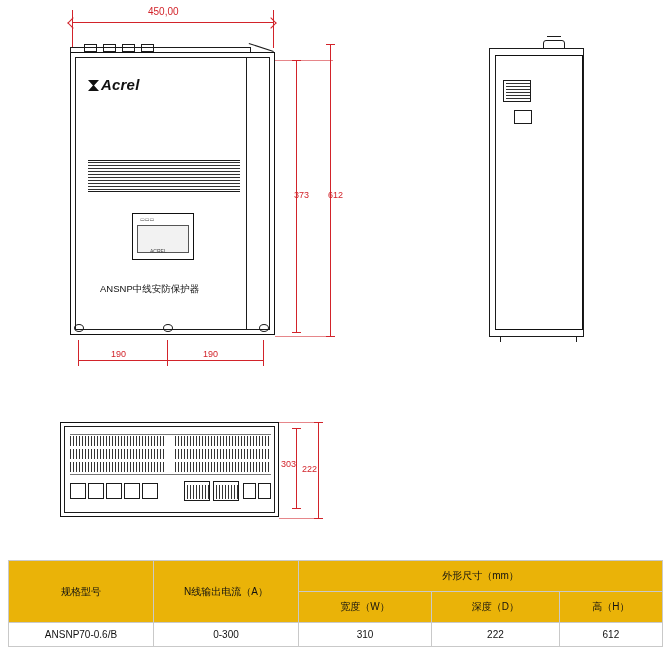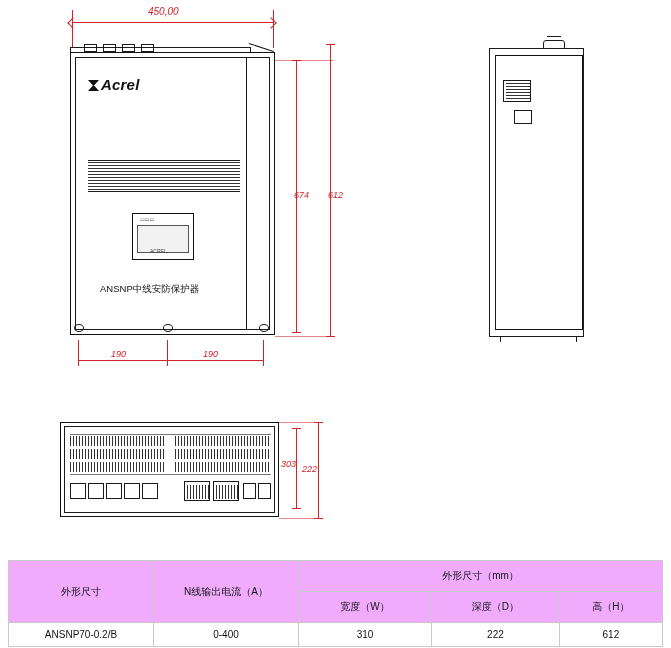--- a/index.html
+++ b/index.html
@@ -9,21 +9,21 @@
     font-family:"Liberation Sans", sans-serif;
     color:#111;
     position:relative;
     overflow:hidden;
   }
   .canvas{position:relative;width:671px;height:648px;}
 
   
   .ln{position:absolute;background:#d2232a;}         
   .bl{position:absolute;background:#1b1b1b;}         
-  .dim-txt{position:absolute;font-size:9px;color:#d2232a;white-space:nowrap;font-style:italic;}
+  .dim-txt{position:absolute;font-size:9px;color:#d2232a;white-space:nowrap;}
 
   .box{position:absolute;border:1px solid #1b1b1b;box-sizing:border-box;}
   .box2{position:absolute;border:1.4px solid #111;box-sizing:border-box;}
 
   .brand{position:absolute;left:28px;top:38px;font-size:15px;font-weight:bold;color:#111;letter-spacing:.2px;font-style:italic;}
   .brand .mark{display:inline-block;width:11px;height:11px;background:#111;
     clip-path:polygon(0 0,100% 0,55% 50%,100% 100%,0 100%,45% 50%);
     margin-right:2px;vertical-align:-1px;}
 
   .vent{position:absolute;background:
@@ -34,21 +34,21 @@
   .hmi{position:absolute;border:1.2px solid #111;background:#fff;}
   .hmi-in{position:absolute;border:1px solid #555;background:#f2f2f2;}
   .hmi-lbl{position:absolute;font-size:5px;color:#444;}
 
   .model-txt{position:absolute;font-size:9.5px;color:#111;white-space:nowrap;}
 
   
   #spec-table{position:absolute;left:8px;top:560px;width:655px;border-collapse:collapse;
      font-size:10px;color:#111;}
   #spec-table td,#spec-table th{border:1px solid #c9c9c9;text-align:center;padding:6px 2px;font-weight:normal;}
-  #spec-table thead th{background:#f0abfc;font-size:10px;padding:8px 2px;}
+  #spec-table thead th{background:#eab308;font-size:10px;padding:8px 2px;}
   .sub-head{background:#eeeeee;}
 </style>
 </head>
 <body>
 
 <div class="canvas">
 
   <div>
 
     <div class="ln" style="left:72px;top:22px;width:202px;height:1px;"></div>
@@ -90,21 +90,21 @@
 
     <div class="model-txt" style="left:100px;top:283px;">ANSNP中线安防保护器</div>
 
     <div class="box" style="left:74px;top:324px;width:10px;height:8px;border-radius:50%;"></div>
     <div class="box" style="left:163px;top:324px;width:10px;height:8px;border-radius:50%;"></div>
     <div class="box" style="left:259px;top:324px;width:10px;height:8px;border-radius:50%;"></div>
 
     <div class="ln" style="left:296px;top:60px;width:1px;height:272px;"></div>
     <div class="ln" style="left:292px;top:60px;width:9px;height:1px;"></div>
     <div class="ln" style="left:292px;top:332px;width:9px;height:1px;"></div>
-    <div class="dim-txt" style="left:294px;top:190px;">674</div>
+    <div class="dim-txt" style="left:294px;top:190px;">373</div>
 
     <div class="ln" style="left:330px;top:44px;width:1px;height:292px;"></div>
     <div class="ln" style="left:326px;top:44px;width:9px;height:1px;"></div>
     <div class="ln" style="left:326px;top:336px;width:9px;height:1px;"></div>
     <div class="dim-txt" style="left:328px;top:190px;">612</div>
 
     <div class="ln" style="left:275px;top:60px;width:58px;height:1px;opacity:.55;"></div>
     <div class="ln" style="left:275px;top:336px;width:58px;height:1px;opacity:.55;"></div>
 
     <div class="ln" style="left:78px;top:360px;width:1px;height:-0px;"></div>
@@ -175,34 +175,34 @@
     <div class="ln" style="left:314px;top:518px;width:9px;height:1px;"></div>
     <div class="dim-txt" style="left:302px;top:464px;">222</div>
 
     <div class="ln" style="left:279px;top:422px;width:42px;height:1px;opacity:.55;"></div>
     <div class="ln" style="left:279px;top:518px;width:42px;height:1px;opacity:.55;"></div>
   </div>
 
   <table id="spec-table">
     <thead>
       <tr>
-        <th rowspan="2" style="width:140px;">外形尺寸</th>
+        <th rowspan="2" style="width:140px;">规格型号</th>
         <th rowspan="2" style="width:140px;">N线输出电流（A）</th>
         <th colspan="3">外形尺寸（mm）</th>
       </tr>
       <tr>
         <th class="sub-head">宽度（W）</th>
         <th class="sub-head">深度（D）</th>
         <th class="sub-head">高（H）</th>
       </tr>
     </thead>
     <tbody>
       <tr>
-        <td>ANSNP70-0.2/B</td>
-        <td>0-400</td>
+        <td>ANSNP70-0.6/B</td>
+        <td>0-300</td>
         <td>310</td>
         <td>222</td>
         <td>612</td>
       </tr>
     </tbody>
   </table>
 
 </div>
 
 </body></html>

